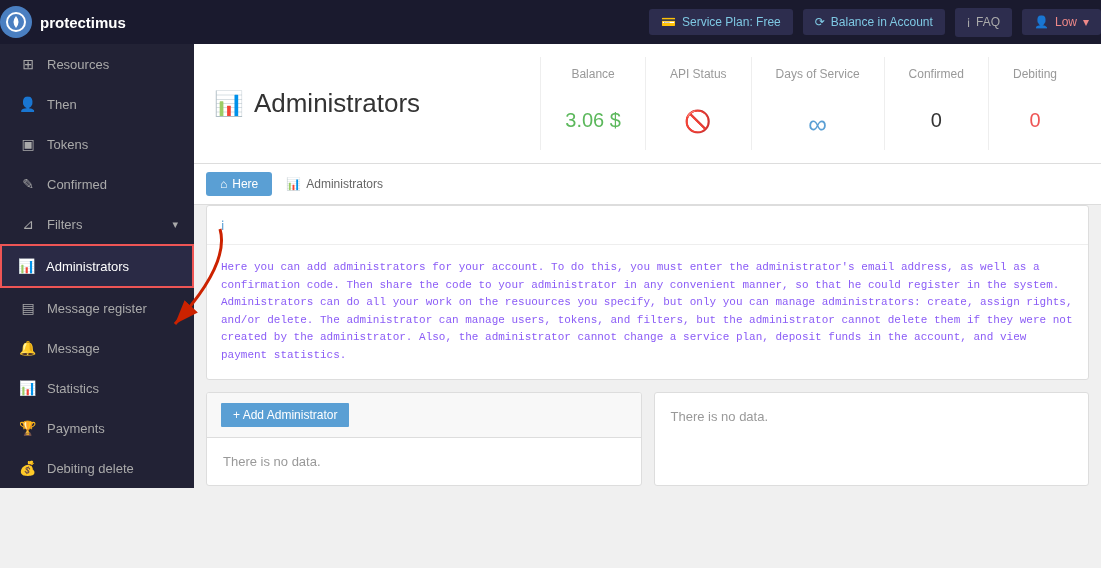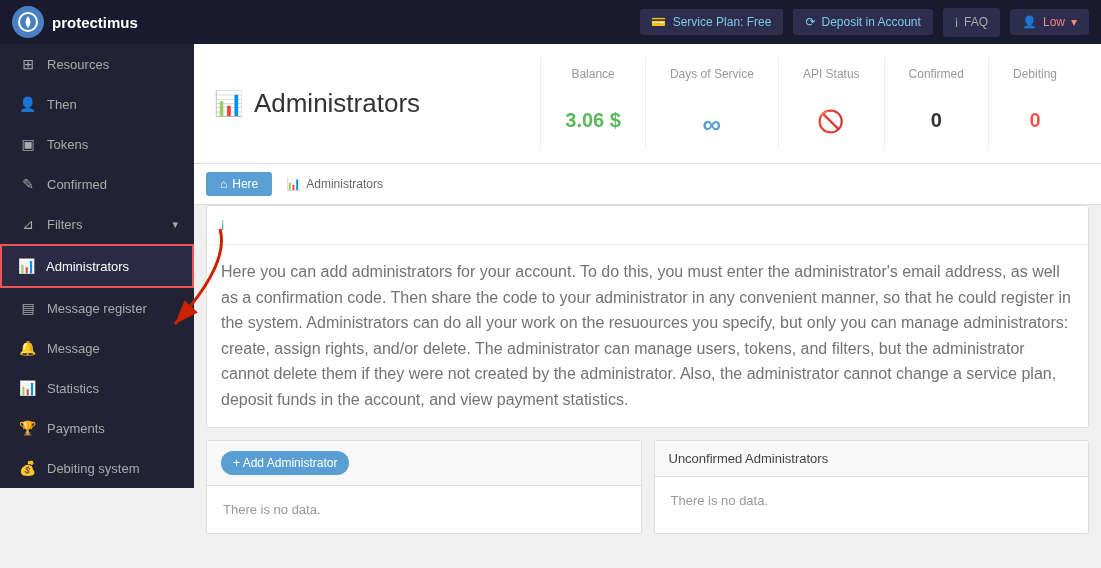--- a/index.html
+++ b/index.html
@@ -4,21 +4,21 @@
   <style>
     * { margin: 0; padding: 0; box-sizing: border-box; }
     body { font-family: Arial, sans-serif; font-size: 13px; background: #f0f0f0; display: flex; flex-direction: column; height: 568px; overflow: hidden; }
 
     
     .navbar {
       background: #1a1a2e;
       height: 44px;
       display: flex;
       align-items: center;
-      padding: 0 12px;
+      padding: 0 0;
       gap: 10px;
       flex-shrink: 0;
     }
     .navbar-brand {
       display: flex;
       align-items: center;
       gap: 8px;
       color: white;
       font-size: 15px;
       font-weight: bold;
@@ -110,21 +110,21 @@
     .stats-bar {
       display: flex;
       gap: 0;
     }
     .stat-item {
       text-align: center;
       padding: 10px 24px;
       border-left: 1px solid #eee;
     }
     .stat-label { color: #999; font-size: 12px; margin-bottom: 24px; }
-    .stat-value { font-size: 20px; font-weight: bold; margin-top: 28px; }
+    .stat-value { font-size: 20px; font-weight: normal; margin-top: 28px; }
     .stat-value.green { color: #5cb85c; }
     .stat-value.red { color: #e55; }
     .stat-value.orange { color: #e8822a; }
 
     
     .breadcrumb-bar {
       background: white;
       padding: 8px 16px;
       display: flex;
       align-items: center;
@@ -159,23 +159,24 @@
       border-radius: 3px;
       border: 1px solid #ddd;
     }
     .info-box-header {
       padding: 10px 14px;
       border-bottom: 1px solid #eee;
       color: #888;
     }
     .info-box-body {
       padding: 14px;
-      color: #737373;
+      color: #8b5cf6;
       line-height: 1.6;
-      font-size: 16px;
+      font-size: 11px;
+      font-family: Liberation Mono, monospace;
     }
 
     
     .tables-row {
       display: flex;
       gap: 12px;
       margin: 0 12px 12px 12px;
     }
     .table-panel {
       flex: 1;
@@ -192,21 +193,21 @@
       color: #444;
       display: flex;
       align-items: center;
       gap: 6px;
     }
     .table-panel-header .add-btn {
       background: #5a9fd4;
       color: white;
       border: none;
       padding: 5px 12px;
-      border-radius: 12px;
+      border-radius: 1px;
       cursor: pointer;
       font-size: 12px;
     }
     .table-panel-body {
       padding: 16px;
       color: #999;
       font-size: 13px;
     }
 
     
@@ -245,21 +246,21 @@
     <span>protectimus</span>
   </div>
 
   <button class="nav-btn nav-btn-deposit">
     <span>💳</span>
     <span>Service Plan: Free</span>
   </button>
 
   <button class="nav-btn nav-btn-deposit">
     <span>⟳</span>
-    <span>Deposit in Account</span>
+    <span>Balance in Account</span>
   </button>
 
   <button class="nav-btn nav-btn-faq">
     <span>ℹ</span>
     <span>FAQ</span>
   </button>
 
   <button class="nav-btn nav-btn-user">
     <span>👤</span>
     <span>Low</span>
@@ -318,21 +319,21 @@
         <span>Statistics</span>
       </a>
 
       <a class="sidebar-item">
         <span class="si-icon">🏆</span>
         <span>Payments</span>
       </a>
 
       <a class="sidebar-item">
         <span class="si-icon">💰</span>
-        <span>Debiting system</span>
+        <span>Debiting delete</span>
       </a>
     </div>
 
     <svg class="arrow-svg" viewBox="0 0 260 400">
 
       <defs>
         <marker id="arrowhead" markerWidth="8" markerHeight="6" refX="8" refY="3" orient="auto">
           <polygon points="0 0, 8 3, 0 6" fill="#cc2200"></polygon>
         </marker>
       </defs>
@@ -347,26 +348,26 @@
         <span class="title-icon" style="color:#999; font-size:24px;">📊</span>
         <h1>Administrators</h1>
       </div>
 
       <div class="stats-bar">
         <div class="stat-item">
           <div class="stat-label">Balance</div>
           <div class="stat-value green">3.06 $</div>
         </div>
         <div class="stat-item">
+          <div class="stat-label">API Status</div>
+          <div class="stat-value orange" style="font-size:22px;">🚫</div>
+        </div>
+        <div class="stat-item">
           <div class="stat-label">Days of Service</div>
           <div class="stat-value" style="color:#5a9fd4; font-size:26px;">∞</div>
-        </div>
-        <div class="stat-item">
-          <div class="stat-label">API Status</div>
-          <div class="stat-value orange" style="font-size:22px;">🚫</div>
         </div>
         <div class="stat-item">
           <div class="stat-label">Confirmed</div>
           <div class="stat-value" style="color:#333;">0</div>
         </div>
         <div class="stat-item">
           <div class="stat-label">Debiting</div>
           <div class="stat-value red">0</div>
         </div>
       </div>
@@ -400,23 +401,20 @@
             <span>+</span>
             <span>Add Administrator</span>
           </button>
         </div>
         <div class="table-panel-body">
           <span>There is no data.</span>
         </div>
       </div>
 
       <div class="table-panel">
-        <div class="table-panel-header">
-          <span>Unconfirmed Administrators</span>
-        </div>
         <div class="table-panel-body">
           <span>There is no data.</span>
         </div>
       </div>
     </div>
 
   </div>
 </div>
 
 </body></html>

